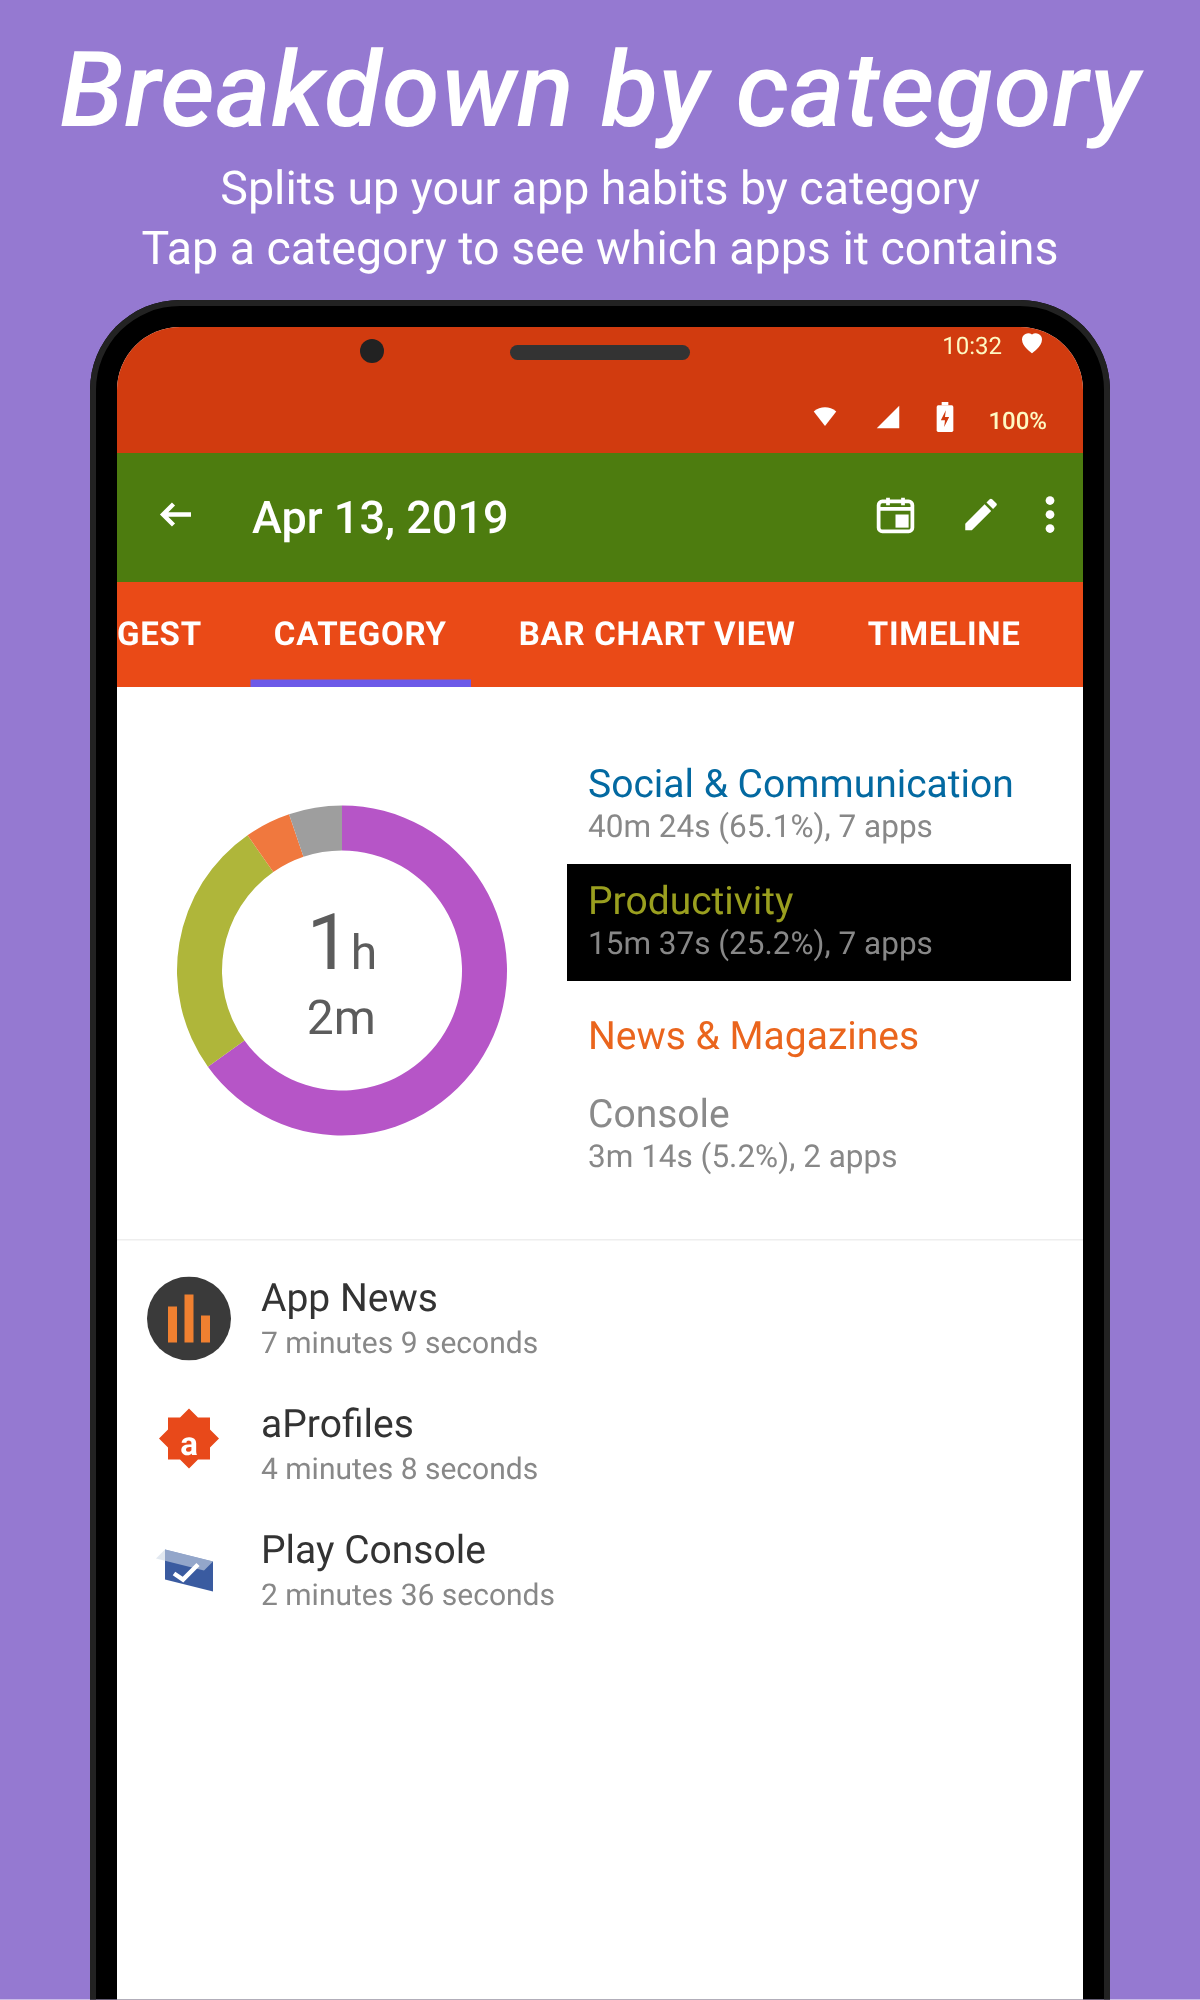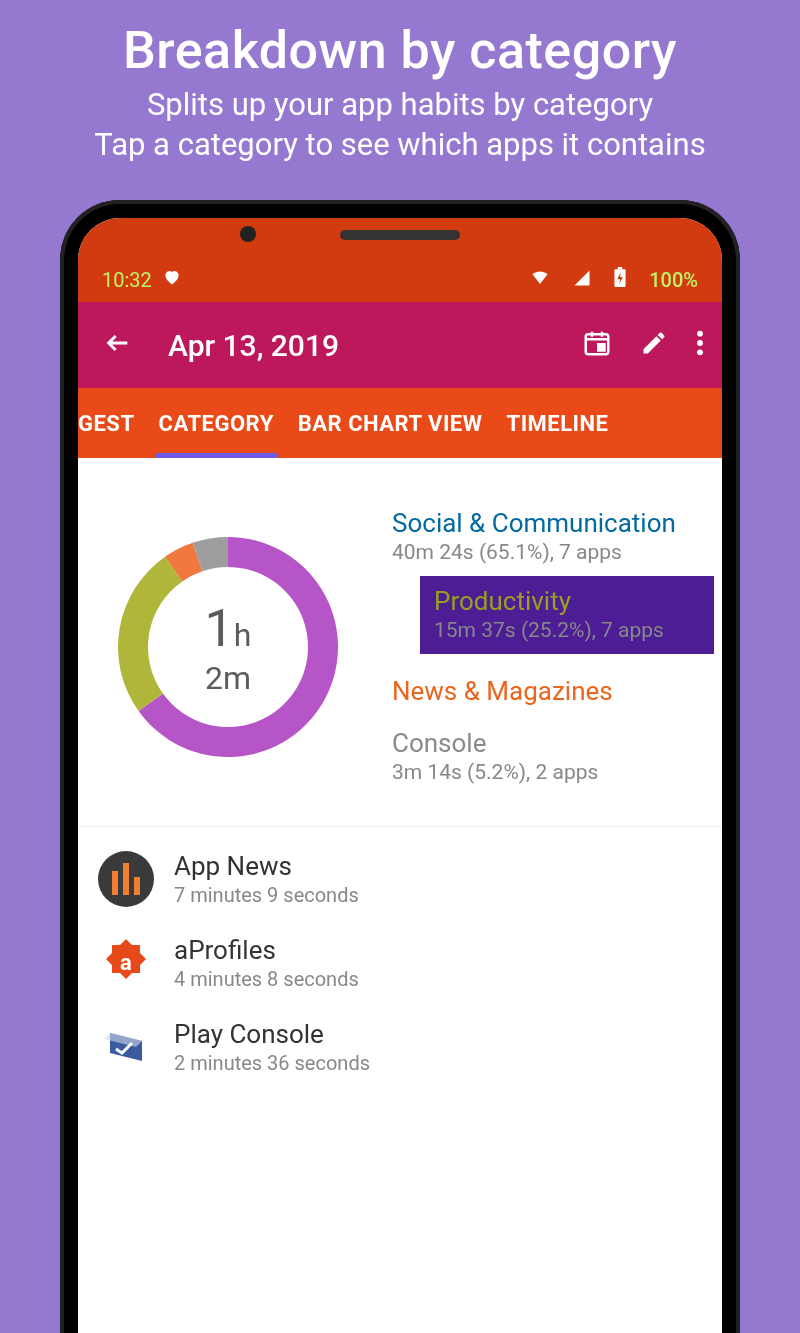--- a/index.html
+++ b/index.html
@@ -6,25 +6,26 @@
   body {
     width: 800px;
     height: 1333px;
     background: #9579d1;
     font-family: -apple-system, BlinkMacSystemFont, "Segoe UI", Roboto, sans-serif;
     overflow: hidden;
     position: relative;
   }
   .promo-title {
     color: #ffffff;
-    font-size: 52px;
+    font-size: 70px;
     font-weight: 500;
     text-align: center;
     padding-top: 20px;
     letter-spacing: 0.5px;
+    font-style: italic;
   }
   .promo-sub {
     color: #ffffff;
     font-size: 31px;
     text-align: center;
     padding: 0 59px;
     line-height: 1.3;
     margin-top: 4px;
   }
   .phone {
@@ -68,27 +69,28 @@
     border-radius: 50%;
     z-index: 10;
   }
   .status-bar {
     background: #d13b0f;
     height: 84px;
     display: flex;
     align-items: flex-end;
     justify-content: space-between;
     padding: 0 24px 10px 24px;
-    color: #bef264;
-    font-size: 20px;
+    color: #fef9c3;
+    font-size: 16px;
+    flex-direction: column;
   }
   .status-left { display: flex; align-items: center; gap: 10px; }
   .status-right { display: flex; align-items: center; gap: 22px; font-weight: 500; }
   .toolbar {
-    background: #be185d;
+    background: #4d7c0f;
     height: 86px;
     display: flex;
     align-items: center;
     padding: 0 18px;
     color: #fff;
   }
   .back-icon { cursor: pointer; padding: 8px; }
   .toolbar-title {
     font-size: 30px;
     font-weight: 500;
@@ -101,21 +103,21 @@
     background: #ea4a17;
     display: flex;
     height: 70px;
     color: #fff;
     font-size: 22px;
     font-weight: 700;
     letter-spacing: 0.5px;
     overflow: hidden;
   }
   .tab {
-    padding: 0 12px;
+    padding: 0 24px;
     display: flex;
     align-items: center;
     white-space: nowrap;
     position: relative;
     cursor: pointer;
   }
   .tab.active::after {
     content: '';
     position: absolute;
     bottom: 0; left: 8px; right: 8px;
@@ -133,34 +135,34 @@
   }
   .donut-wrap {
     width: 300px;
     display: flex;
     align-items: center;
     justify-content: center;
     position: relative;
   }
   .donut-center {
     position: absolute;
-    text-align: center;
+    text-align: left;
     color: #5c5c5c;
   }
   .donut-center .big { font-size: 52px; font-weight: 400; }
   .donut-center .small { font-size: 32px; }
   .legend {
     flex: 1;
     padding-right: 8px;
   }
   .legend-item {
     padding: 10px 14px 12px 14px;
     cursor: pointer;
   }
-  .legend-item.highlighted { background: #4c1d95; margin-left: 42px; }
+  .legend-item.highlighted { background: #000000; }
   .legend-name { font-size: 26px; font-weight: 400; }
   .legend-detail { font-size: 21px; color: #888; margin-top: 2px; }
   .app-list { padding: 10px 0; }
   .app-row {
     display: flex;
     align-items: center;
     padding: 14px 20px;
     gap: 20px;
   }
   .app-icon {

